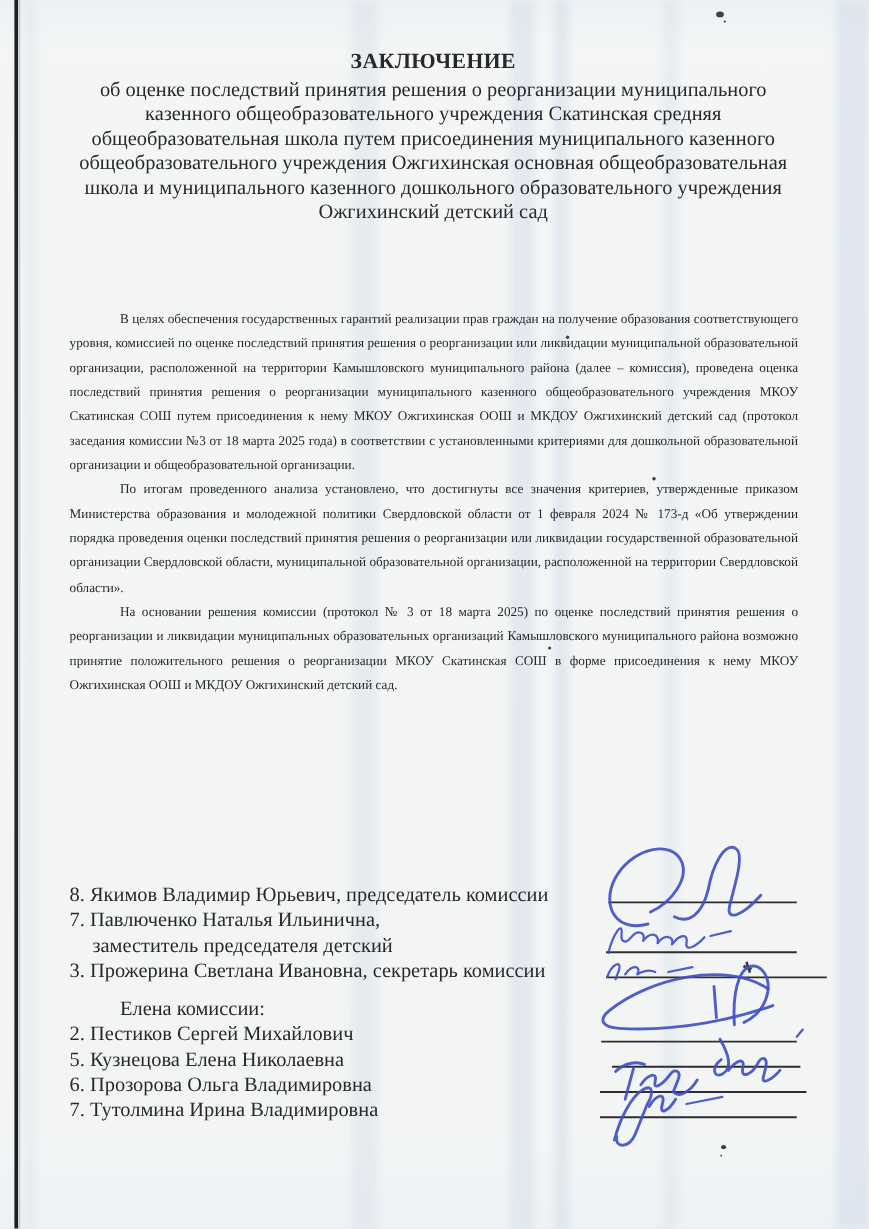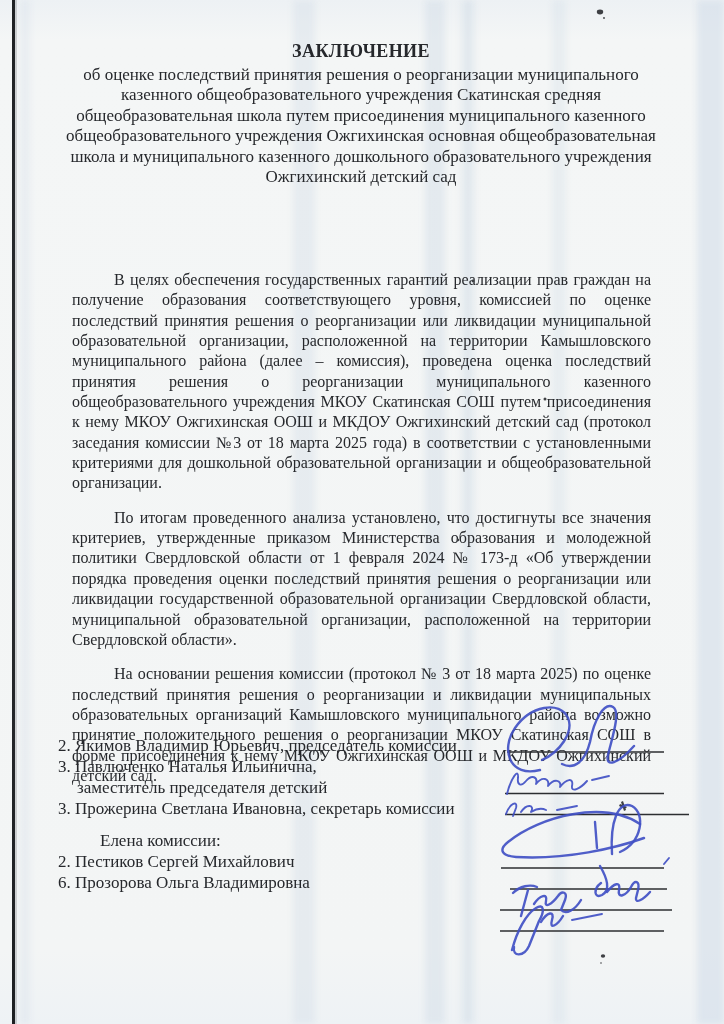--- a/index.html
+++ b/index.html
@@ -37,21 +37,21 @@
     font-size:17px;line-height:20.4px;
   }
   .date{
     position:absolute;top:218px;left:58px;width:624px;
     text-align:right;font-size:17px;
   }
   .body-block{
     position:absolute;top:256px;left:58px;width:607px;
   }
   .body-block p{
-    margin:14px;font-size:16px;line-height:20.35px;
+    margin:0;font-size:11px;line-height:20.35px;
     text-align:justify;text-indent:42px;
   }
   .signers{
     position:absolute;top:735px;left:58px;width:460px;
     font-size:17px;line-height:21px;
   }
   .row{height:21px;white-space:nowrap;}
   .row.indent{padding-left:19px;}
   .row.m-label{margin-top:11px;padding-left:42px;}
   svg.overlay{position:absolute;left:0;top:0;pointer-events:none;}
@@ -81,27 +81,29 @@
   </div>
 
 
   <div class="body-block">
     <p>В целях обеспечения государственных гарантий реализации прав граждан на получение образования соответствующего уровня, комиссией по оценке последствий принятия решения о реорганизации или ликвидации муниципальной образовательной организации, расположенной на территории Камышловского муниципального района (далее – комиссия), проведена оценка последствий принятия решения о реорганизации муниципального казенного общеобразовательного учреждения МКОУ Скатинская СОШ путем присоединения к нему МКОУ Ожгихинская ООШ и МКДОУ Ожгихинский детский сад (протокол заседания комиссии №3 от 18 марта 2025 года) в соответствии с установленными критериями для дошкольной образовательной организации и общеобразовательной организации.</p>
     <p>По итогам проведенного анализа установлено, что достигнуты все значения критериев, утвержденные приказом Министерства образования и молодежной политики Свердловской области от 1 февраля 2024 № 173-д «Об утверждении порядка проведения оценки последствий принятия решения о реорганизации или ликвидации государственной образовательной организации Свердловской области, муниципальной образовательной организации, расположенной на территории Свердловской области».</p>
     <p>На основании решения комиссии (протокол № 3 от 18 марта 2025) по оценке последствий принятия решения о реорганизации и ликвидации муниципальных образовательных организаций Камышловского муниципального района возможно принятие положительного решения о реорганизации МКОУ Скатинская СОШ в форме присоединения к нему МКОУ Ожгихинская ООШ и МКДОУ Ожгихинский детский сад.</p>
   </div>
 
   <div class="signers">
-    <div class="row">2. Якимов Владимир Юрьевич, председатель комиссии</div>
-    <div class="row">3. Павлюченко Наталья Ильинична,</div>
+    <div class="row">8. Якимов Владимир Юрьевич, председатель комиссии</div>
+    <div class="row">7. Павлюченко Наталья Ильинична,</div>
     <div class="row indent">заместитель председателя детский</div>
     <div class="row">3. Прожерина Светлана Ивановна, секретарь комиссии</div>
     <div class="row m-label">Елена комиссии:</div>
     <div class="row">2. Пестиков Сергей Михайлович</div>
+    <div class="row">5. Кузнецова Елена Николаевна</div>
     <div class="row">6. Прозорова Ольга Владимировна</div>
+    <div class="row">7. Тутолмина Ирина Владимировна</div>
   </div>
 
   <svg class="overlay" width="724" height="1024" viewBox="0 0 724 1024">
 
     <line class="rule" x1="507" y1="752" x2="664" y2="752"></line>
     <line class="rule" x1="505" y1="793.5" x2="664" y2="793.5"></line>
     <line class="rule" x1="505" y1="814.5" x2="689" y2="814.5"></line>
     <line class="rule" x1="501" y1="868" x2="664" y2="868"></line>
     <line class="rule" x1="510" y1="889" x2="667" y2="889"></line>
     <line class="rule" x1="500" y1="910" x2="672" y2="910"></line>

